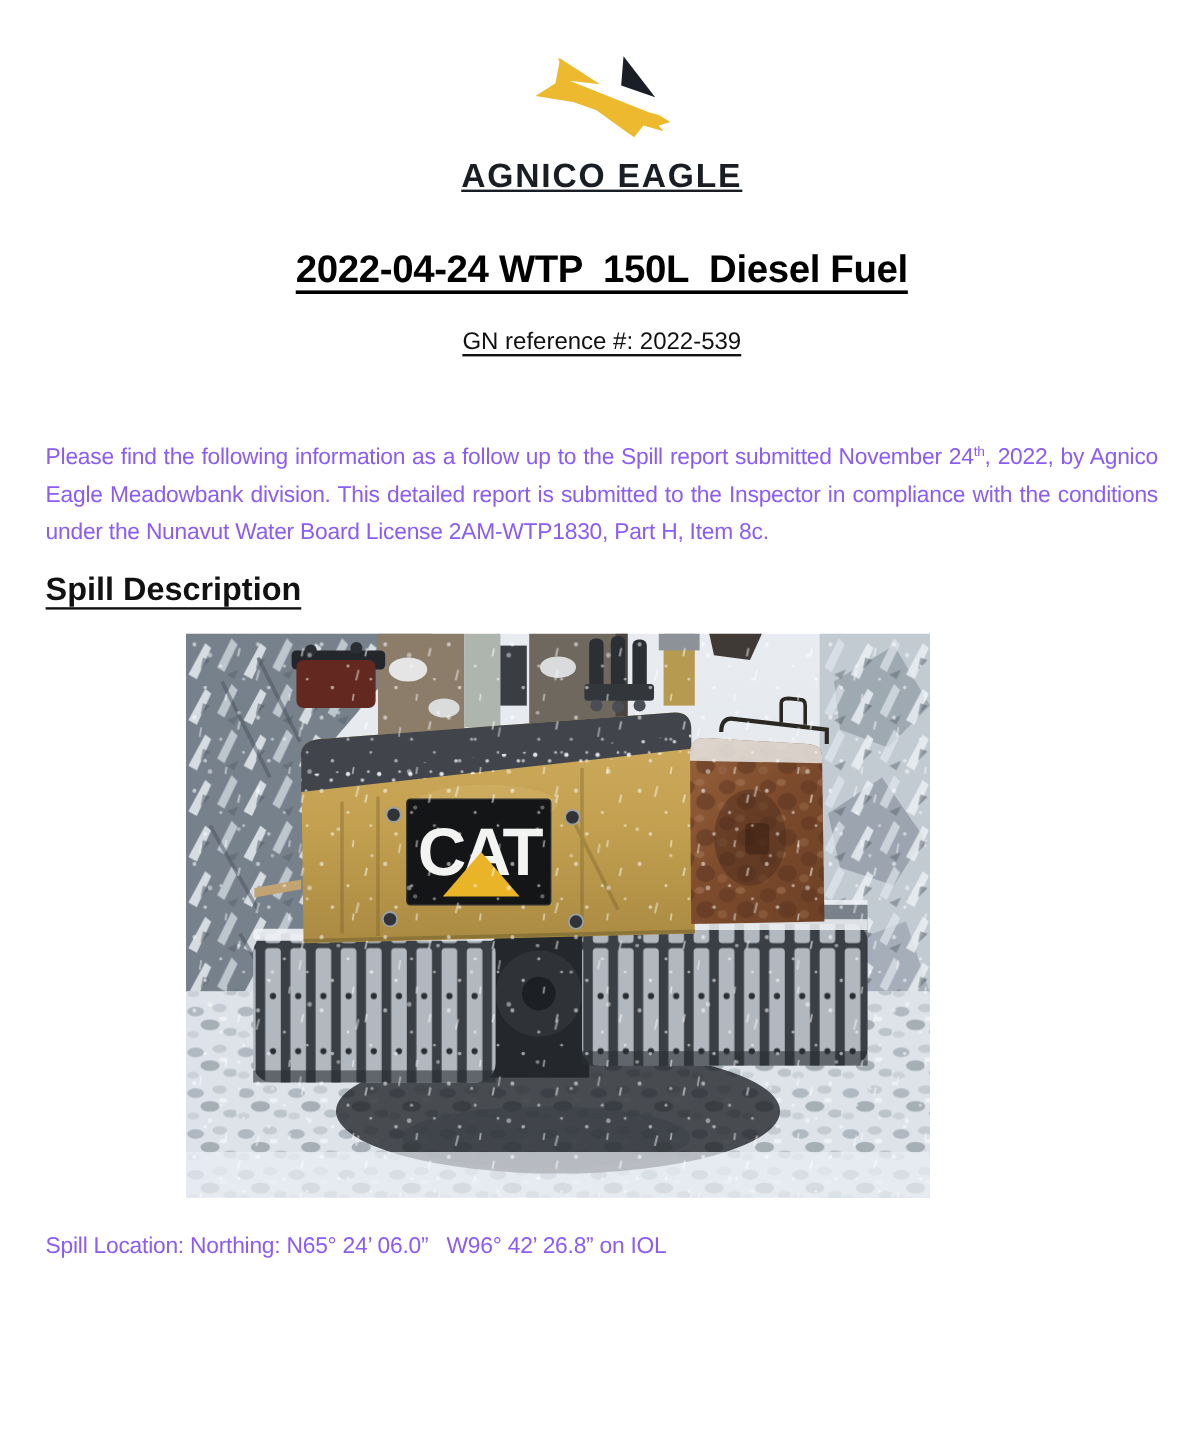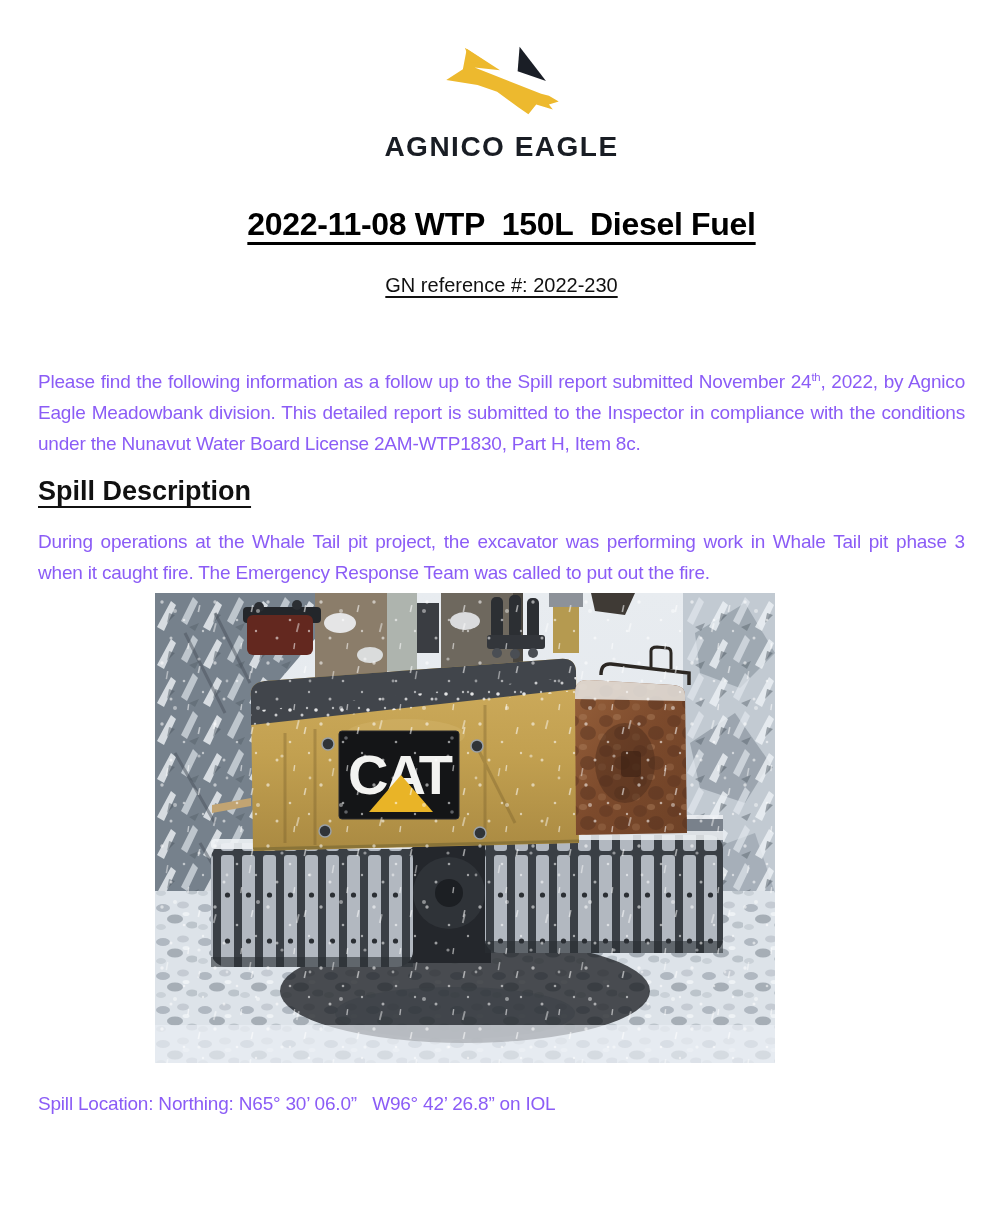--- a/index.html
+++ b/index.html
@@ -11,21 +11,21 @@
     overflow: hidden;
   }
   .page { padding: 0 35px 0 38px; }
 
   
   .brand-header { text-align: center; margin-top: 40px; }
   .brand-header svg { display: block; margin: 0 auto; }
   .brand-name {
     margin-top: 2px;
     font-size: 28px; font-weight: bold; letter-spacing: 1.5px;
-    color: #191d24; line-height: 34px;
+    color: #191d24; line-height: 34px; text-decoration: underline;
   }
 
   
   .doc-title {
     margin: 38px 0 0 0;
     text-align: center;
     font-size: 32px; font-weight: bold; color: #000;
     line-height: 44px; letter-spacing: -0.3px;
     white-space: pre-wrap;
     text-decoration: underline;
@@ -54,21 +54,21 @@
     line-height: 36px;
     text-decoration: underline;
     text-decoration-thickness: 2px;
     text-underline-offset: 6px;
   }
   .after-heading { margin-top: 17px; }
   sup { font-size: 60%; line-height: 0; }
 
   
   .photo {
-    margin: 5px 0 0 117px;
+    margin: 19px 0 0 117px;
     width: 620px; height: 470px;
     padding: 0; display: block;
   }
   .photo svg { display: block; }
 
   .location-line { margin-top: 25px; white-space: pre-wrap; text-align: left; }
   .closing-line { margin-top: 26px; text-align: left; }
 </style>
 </head>
 <body>
@@ -77,29 +77,28 @@
 
   <header class="brand-header">
     <svg width="120" height="88" viewBox="0 0 120 90" aria-hidden="true">
       <path d="M24,9 L58,31 L32,28 L100,55 L108,57 L118,63 L108,66 L112,71 L95,66 L87,76 L77,69 L55,53 L35,46 L3,41 L20,30 Z" fill="#EDB92E"></path>
       <path d="M22,8 L46,24 L28,23 Z" fill="#EDB92E"></path>
       <path d="M78,7 L105,42 L76,32 Z" fill="#1A1E26"></path>
     </svg>
     <div class="brand-name">AGNICO EAGLE</div>
   </header>
 
-  <h1 class="doc-title">2022-11-08 WTP  150L  Diesel Fuel</h1>
-
-  <div class="doc-ref">GN reference #: 2022-230</div>
+  <h1 class="doc-title">2022-04-24 WTP  150L  Diesel Fuel</h1>
+
+  <div class="doc-ref">GN reference #: 2022-539</div>
 
   <p class="body-text intro"><span>Please find the following information as a follow up to the Spill report submitted November 24</span><sup>th</sup><span>, 2022, by Agnico Eagle Meadowbank division. This detailed report is submitted to the Inspector in compliance with the conditions under the Nunavut Water Board License 2AM-WTP1830, Part H, Item 8c.</span></p>
 
   <h2 class="section-heading">Spill Description</h2>
 
-  <p class="body-text after-heading">During operations at the Whale Tail pit project, the excavator was performing work in Whale Tail pit phase 3 when it caught fire. The Emergency Response Team was called to put out the fire.</p>
 
   <figure class="photo" aria-label="Rear view of a snow-dusted CAT excavator beside a rock face during snowfall">
     <svg width="620" height="470" viewBox="0 0 620 470">
       <defs>
         <linearGradient id="skyg" x1="0" y1="0" x2="0" y2="1">
           <stop offset="0" stop-color="#e8ecf0"></stop>
             <stop offset="1" stop-color="#dfe4ea"></stop>
         </linearGradient>
         <linearGradient id="bodyg" x1="0" y1="0" x2="0" y2="1">
           <stop offset="0" stop-color="#cfad5e"></stop>
@@ -268,16 +267,16 @@
         <rect x="466" y="158" width="20" height="26" rx="4" fill="#3a2012" opacity="0.6"></rect>
       </g>
 
       <rect x="0" y="432" width="620" height="38" fill="#e9eef3" opacity="0.7"></rect>
 
       <rect x="0" y="0" width="620" height="470" fill="url(#snowfall)" opacity="0.55"></rect>
       <rect x="0" y="0" width="620" height="470" fill="url(#snowfall2)" opacity="0.45"></rect>
     </svg>
   </figure>
 
-  <p class="body-text location-line">Spill Location: Northing: N65° 30’ 06.0”   W96° 42’ 26.8” on IOL</p>
+  <p class="body-text location-line">Spill Location: Northing: N65° 24’ 06.0”   W96° 42’ 26.8” on IOL</p>
 
 
 </div>
 
 </body></html>

